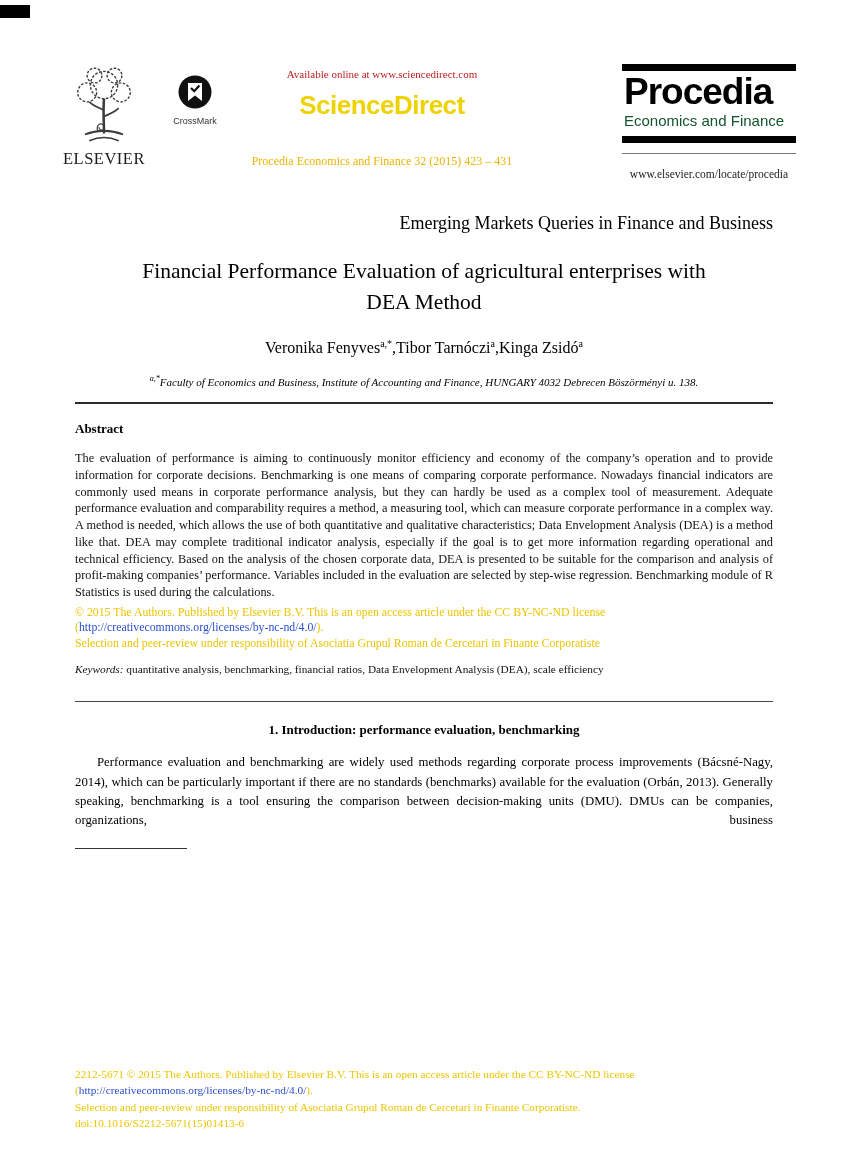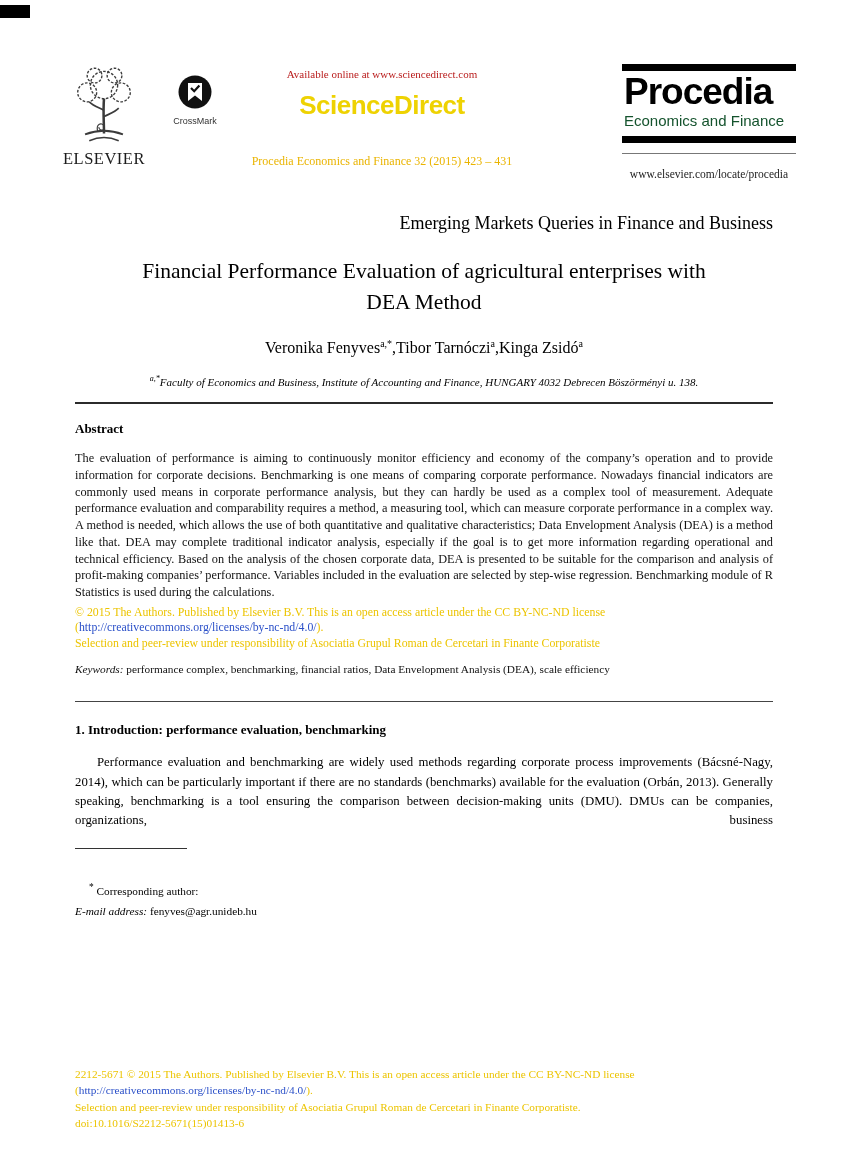--- a/index.html
+++ b/index.html
@@ -38,21 +38,21 @@
   .it{font-style:italic;}
   .rule{height:0;border:none;}
   .rule.thick{border-top:2px solid #2b2b2b;margin-top:15px;}
   .abs-head{font-weight:bold;font-size:13px;margin-top:17px;}
   .abs{font-size:12.3px;text-align:justify;line-height:1.36;margin:13px 0 0 0;color:#111;}
   .gold{color:#ecc400;}
   .copyright{margin-top:4px;font-size:11.8px;line-height:1.32;}
   .link{color:#2b50c8;text-decoration:none;cursor:pointer;}
   .keywords{margin-top:12px;font-size:11.3px;color:#111;}
   .rule.thin{border-top:1.5px solid #444;margin-top:26px;}
-  .sec{font-size:13px;font-weight:bold;margin:20px 0 0 0;}
+  .sec{font-size:13px;font-weight:bold;margin:20px 0 0 0;text-align:center;}
   .body-para{font-size:12.8px;text-align:justify;text-align-last:justify;line-height:1.5;margin:15px 0 0 0;text-indent:22px;}
   .footnote-rule{width:112px;border-top:1px solid #333;margin-top:18px;}
   .footnote{margin-top:30px;font-size:11.3px;line-height:1.75;}
   .footnote .indent{padding-left:14px;}
 
   
   .pagefoot{position:absolute;left:75px;top:1066px;width:700px;font-size:11.3px;line-height:1.44;}
 </style>
 </head>
 <body>
@@ -116,32 +116,28 @@
 
     <div class="abs-head">Abstract</div>
     <p class="abs">The evaluation of performance is aiming to continuously monitor efficiency and economy of the company’s operation and to provide information for corporate decisions. Benchmarking is one means of comparing corporate performance. Nowadays financial indicators are commonly used means in corporate performance analysis, but they can hardly be used as a complex tool of measurement. Adequate performance evaluation and comparability requires a method, a measuring tool, which can measure corporate performance in a complex way. A method is needed, which allows the use of both quantitative and qualitative characteristics; Data Envelopment Analysis (DEA) is a method like that. DEA may complete traditional indicator analysis, especially if the goal is to get more information regarding operational and technical efficiency. Based on the analysis of the chosen corporate data, DEA is presented to be suitable for the comparison and analysis of profit-making companies’ performance. Variables included in the evaluation are selected by step-wise regression. Benchmarking module of R Statistics is used during the calculations.</p>
 
     <div class="copyright gold">
       <div>© 2015 The Authors. Published by Elsevier B.V. This is an open access article under the CC BY-NC-ND license</div>
       <div><span>(</span><a class="link">http://creativecommons.org/licenses/by-nc-nd/4.0/</a><span>).</span></div>
       <div>Selection and peer-review under responsibility of Asociatia Grupul Roman de Cercetari in Finante Corporatiste</div>
     </div>
 
-    <div class="keywords"><span class="it">Keywords:</span><span> performance complex, benchmarking, financial ratios, Data Envelopment Analysis (DEA), scale efficiency</span></div>
+    <div class="keywords"><span class="it">Keywords:</span><span> quantitative analysis, benchmarking, financial ratios, Data Envelopment Analysis (DEA), scale efficiency</span></div>
 
     <div class="rule thin"></div>
 
     <h2 class="sec">1. Introduction: performance evaluation, benchmarking</h2>
     <p class="body-para">Performance evaluation and benchmarking are widely used methods regarding corporate process improvements (Bácsné-Nagy, 2014), which can be particularly important if there are no standards (benchmarks) available for the evaluation (Orbán, 2013). Generally speaking, benchmarking is a tool ensuring the comparison between decision-making units (DMU). DMUs can be companies, organizations, business</p>
 
     <div class="footnote-rule"></div>
-    <div class="footnote">
-      <div class="indent"><sup>*</sup><span> Corresponding author:</span></div>
-      <div><span class="it">E-mail address:</span><span> fenyves@agr.unideb.hu</span></div>
-    </div>
   </main>
 
   <footer class="pagefoot gold">
     <div>2212-5671 © 2015 The Authors. Published by Elsevier B.V. This is an open access article under the CC BY-NC-ND license</div>
     <div><span>(</span><a class="link">http://creativecommons.org/licenses/by-nc-nd/4.0/</a><span>).</span></div>
     <div>Selection and peer-review under responsibility of Asociatia Grupul Roman de Cercetari in Finante Corporatiste.</div>
     <div>doi:10.1016/S2212-5671(15)01413-6</div>
   </footer>
 </div>
 

